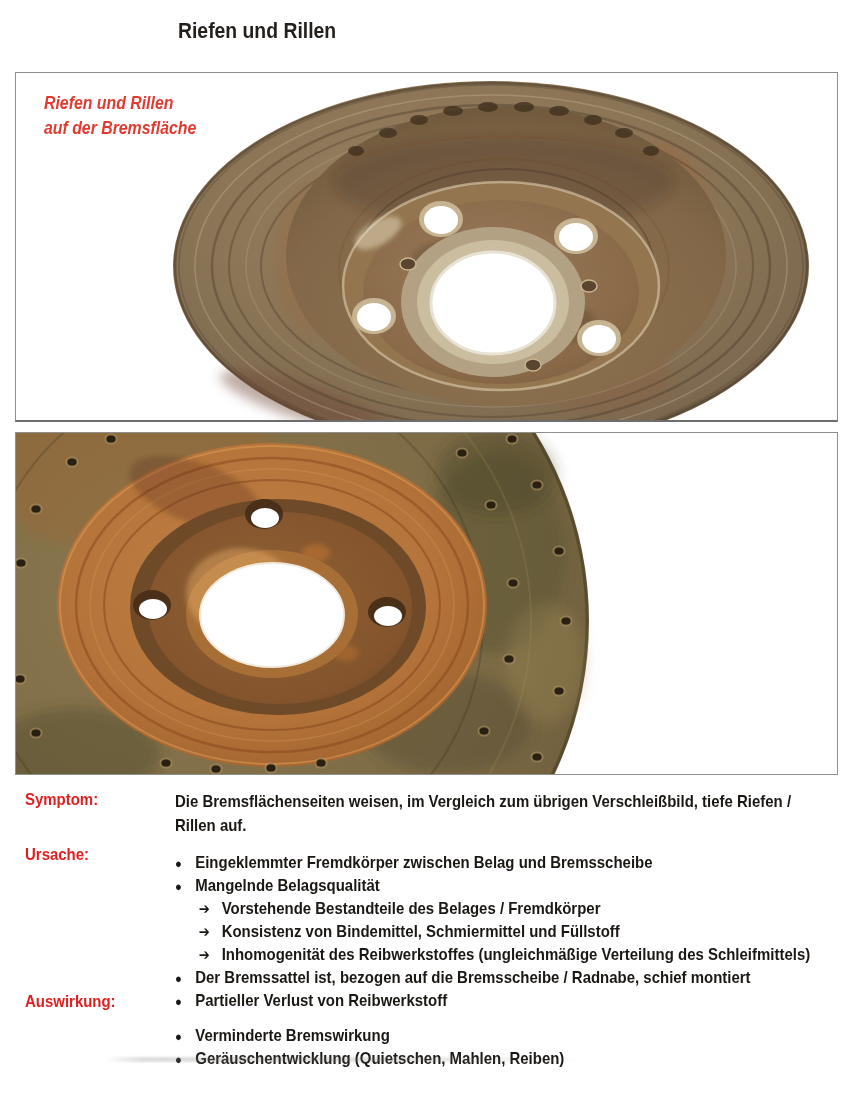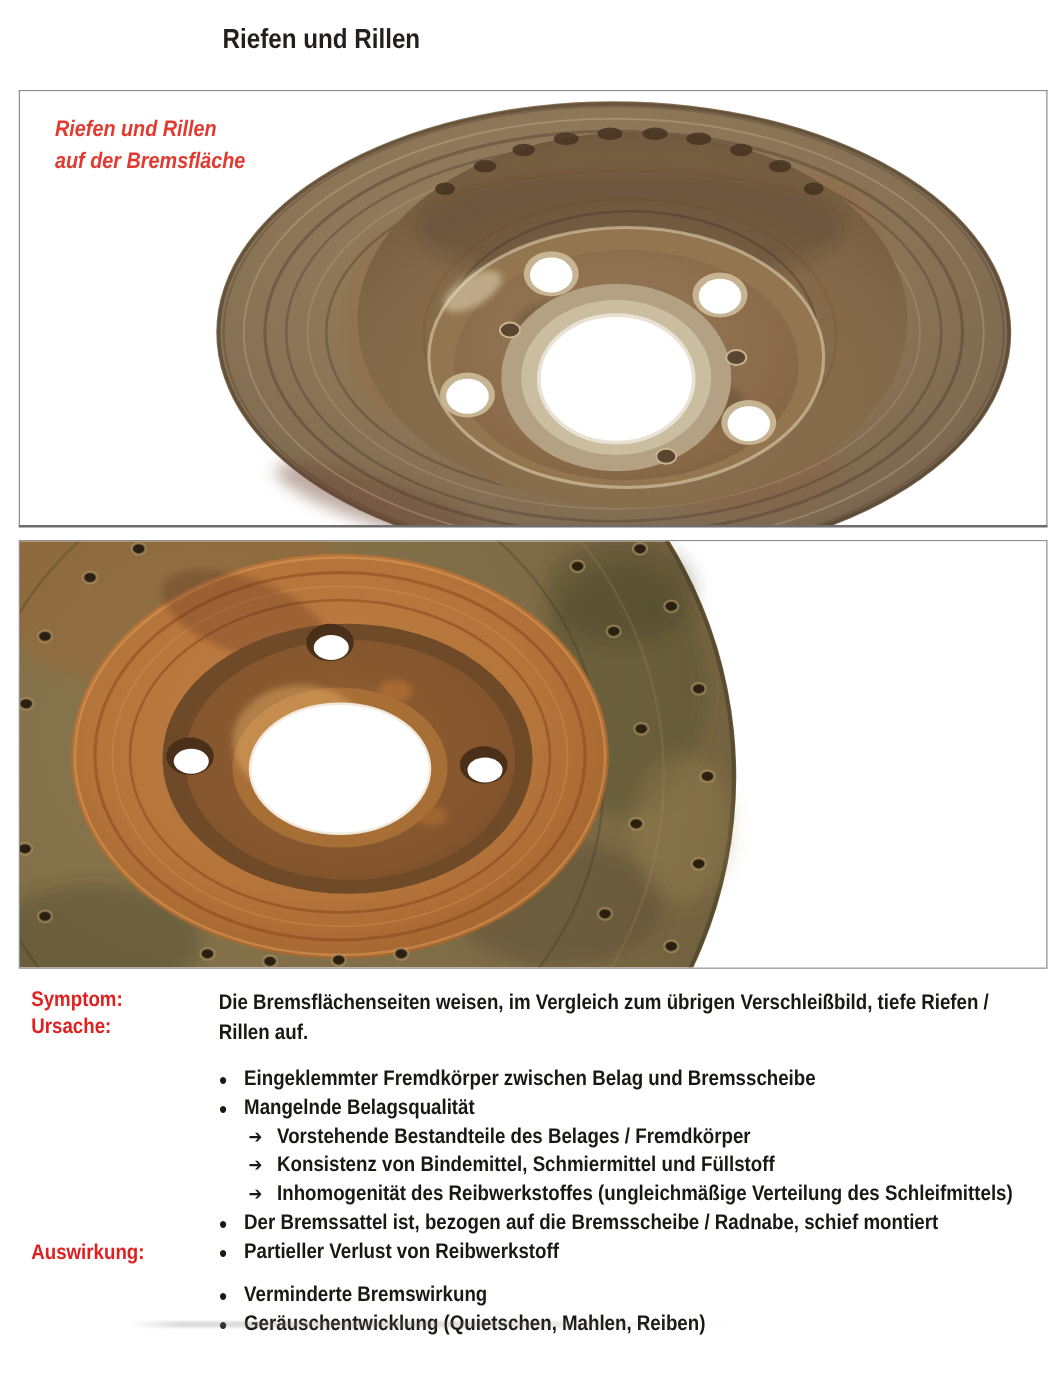--- a/index.html
+++ b/index.html
@@ -220,21 +220,21 @@
             <ellipse cx="200" cy="336" rx="5.5" ry="4.5"></ellipse>
           <ellipse cx="150" cy="330" rx="5.5" ry="4.5"></ellipse>
         </g>
       </g>
     </svg>
   </div>
 
   <div class="label" style="top:790px;"><span class="cond">Symptom:</span></div>
   <div class="para" style="top:790px;">Die Bremsflächenseiten weisen, im Vergleich zum übrigen Verschleißbild, tiefe Riefen / Rillen auf.</div>
 
-  <div class="label" style="top:811px;"><span class="cond">Ursache:</span></div>
+  <div class="label" style="top:845px;"><span class="cond">Ursache:</span></div>
   <div class="list" style="top:853px;">
     <div class="li">
         <span class="mk">●</span>
         <span class="tx">Eingeklemmter Fremdkörper zwischen Belag und Bremsscheibe</span>
       </div>
     <div class="li">
         <span class="mk">●</span>
         <span class="tx">Mangelnde Belagsqualität</span>
       </div>
     <div class="li ind">

